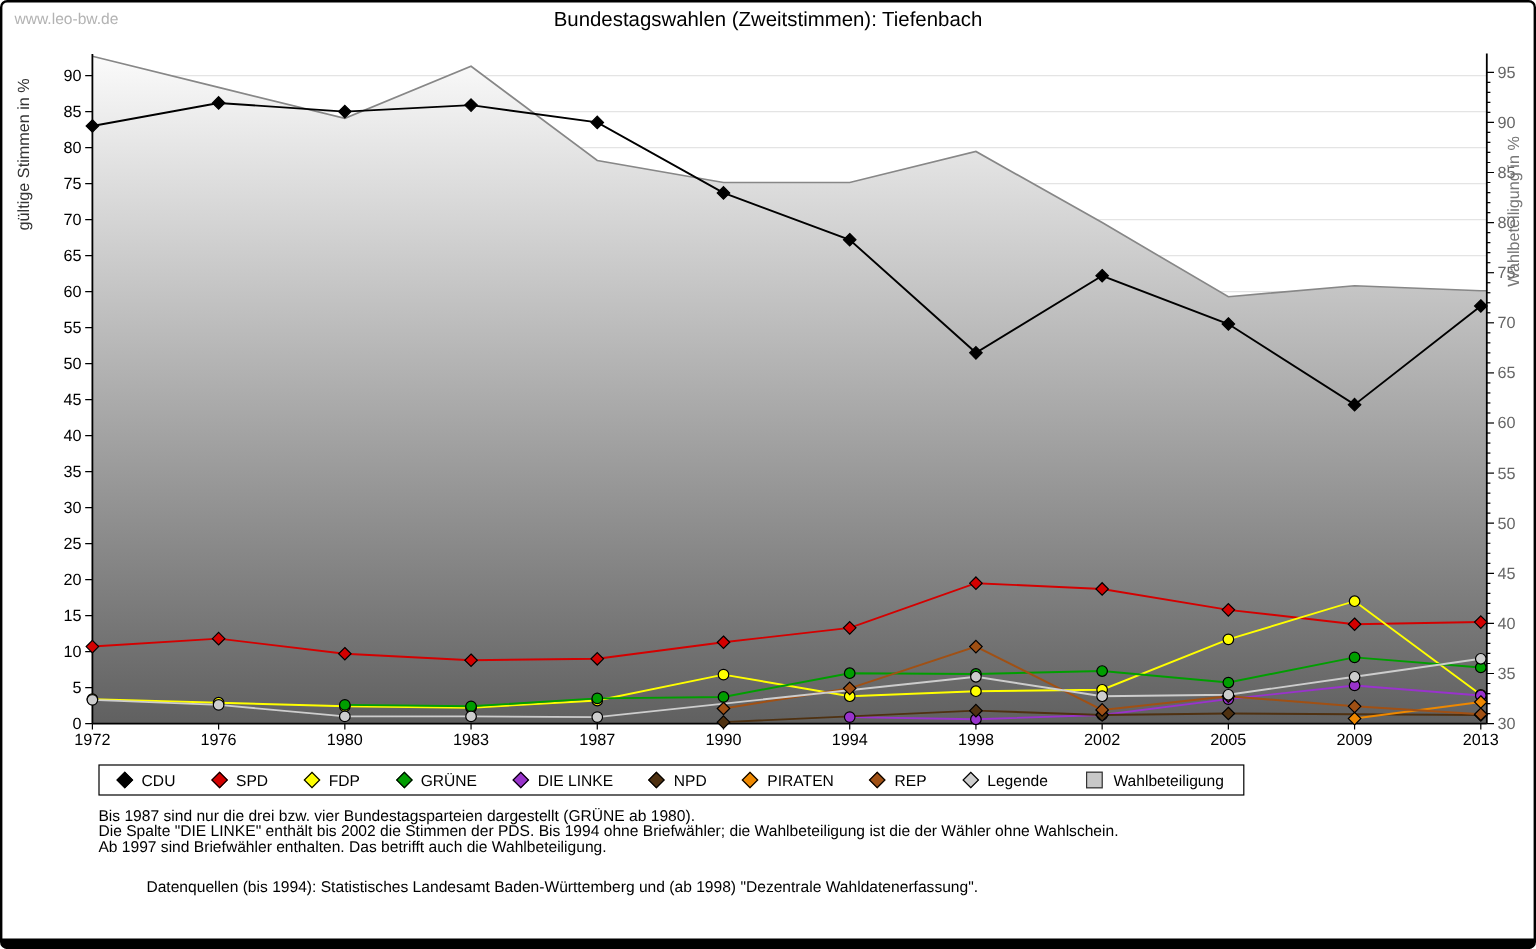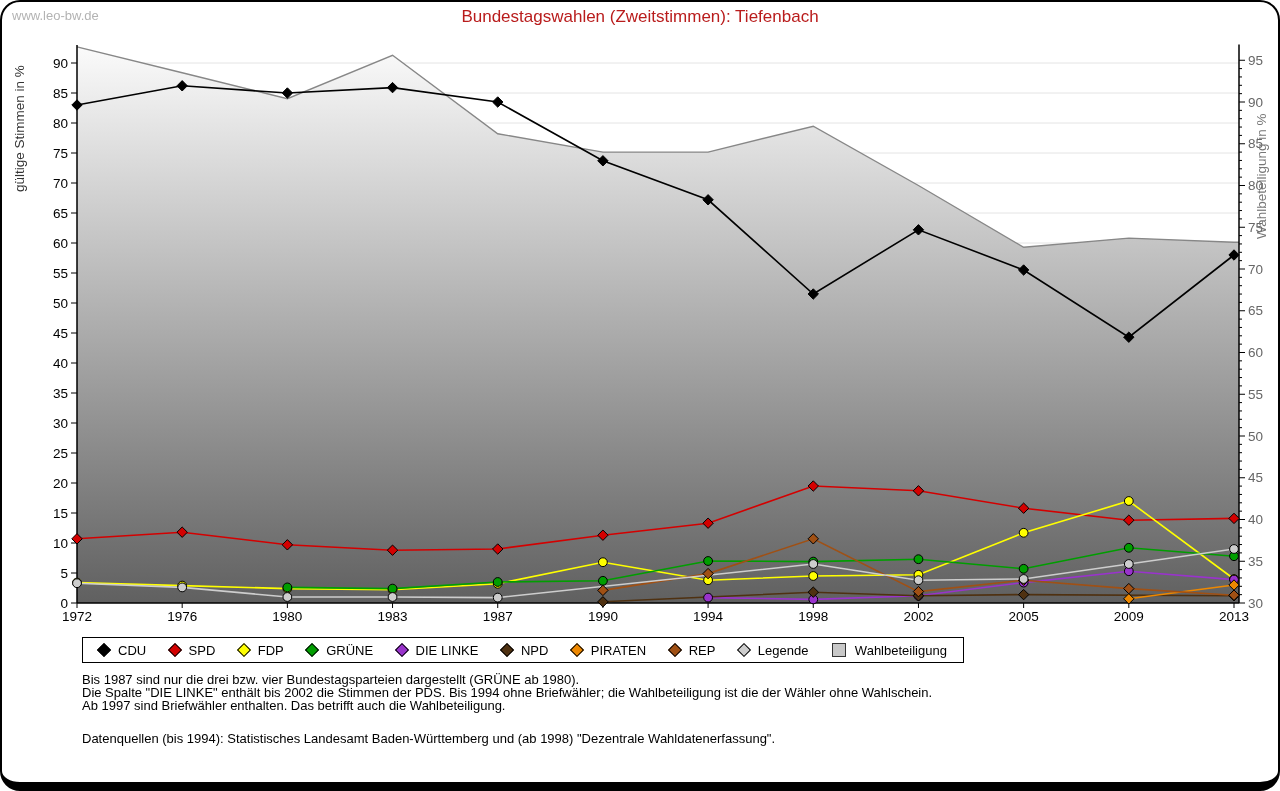--- a/index.html
+++ b/index.html
@@ -1,28 +1,28 @@
 <!DOCTYPE html>
 <html><head>
 <meta charset="utf-8">
 <style>
   html,body{margin:0;padding:0;background:#fff;}
   body{width:1280px;height:791px;overflow:hidden;font-family:"Liberation Sans",sans-serif;position:relative;}
-  .frame{position:absolute;inset:0;box-sizing:border-box;border:2px solid #000;border-bottom:9px solid #000;border-radius:20px;background:#fff;padding-left:25px;}
+  .frame{position:absolute;inset:0;box-sizing:border-box;border:2px solid #000;border-bottom:9px solid #000;border-radius:6px;background:#fff;padding-left:25px;}
   .watermark{position:absolute;top:6px;left:10px;font-size:13px;color:#b3b3b3;}
-  .title{position:absolute;top:5px;left:0;right:0;text-align:center;font-size:17px;color:#b91c1c;}
+  .title{position:absolute;top:5px;left:0;right:0;text-align:center;font-size:17px;color:#000000;}
   #chart{position:absolute;top:0;left:0;}
-  .legend{position:absolute;top:635px;left:80px;width:882px;box-sizing:border-box;height:26px;
+  .legend{position:absolute;top:635px;left:80px;width:955px;box-sizing:border-box;height:26px;
           border:1.5px solid #000;background:#fff;display:flex;align-items:center;
           justify-content:space-between;padding:0 16px;}
   .leg-item{display:flex;align-items:center;gap:9px;font-size:13px;color:#000;white-space:nowrap;}
   .leg-marker{width:8px;height:8px;transform:rotate(45deg);border:1px solid #000;display:inline-block;}
   .leg-marker.square{width:12px;height:12px;transform:none;border:1px solid #333;}
   .notes{position:absolute;top:671px;left:80px;font-size:13px;color:#000;line-height:13.2px;}
-  .notes .source{margin-top:19px;}
+  .notes .source{margin-top:19px;margin-left:40px;}
 </style>
 </head>
 <body>
 
 <div class="frame">
   <div class="watermark">www.leo-bw.de</div>
   <div class="title">Bundestagswahlen (Zweitstimmen): Tiefenbach</div>
 
   <svg id="chart" width="1280" height="630" viewBox="0 0 1280 630">
       <defs>

